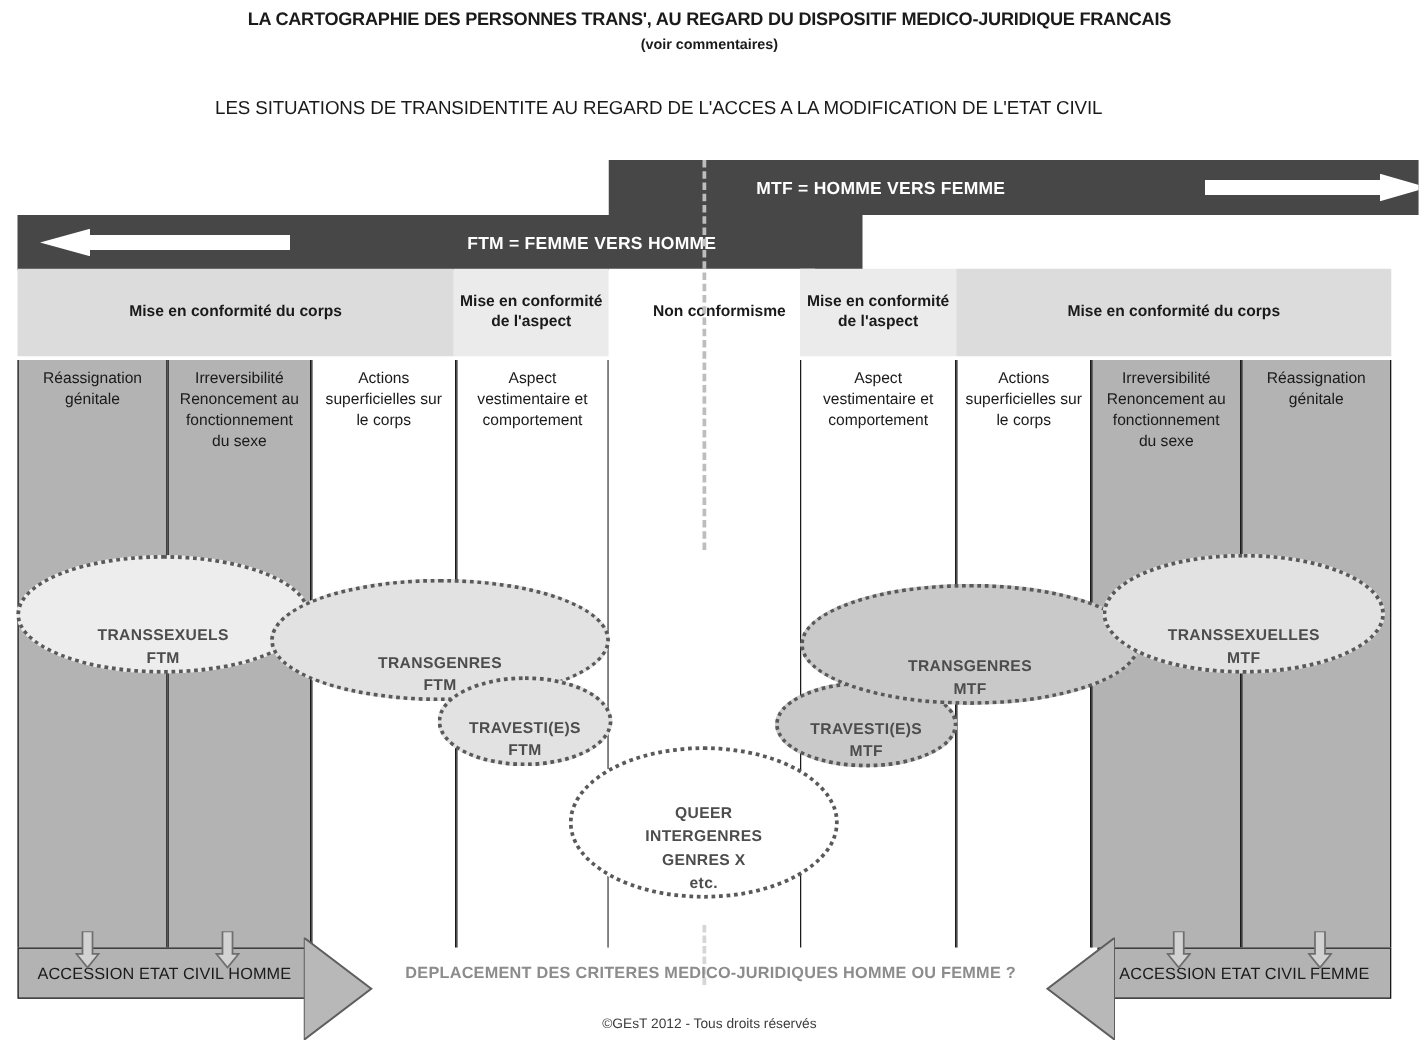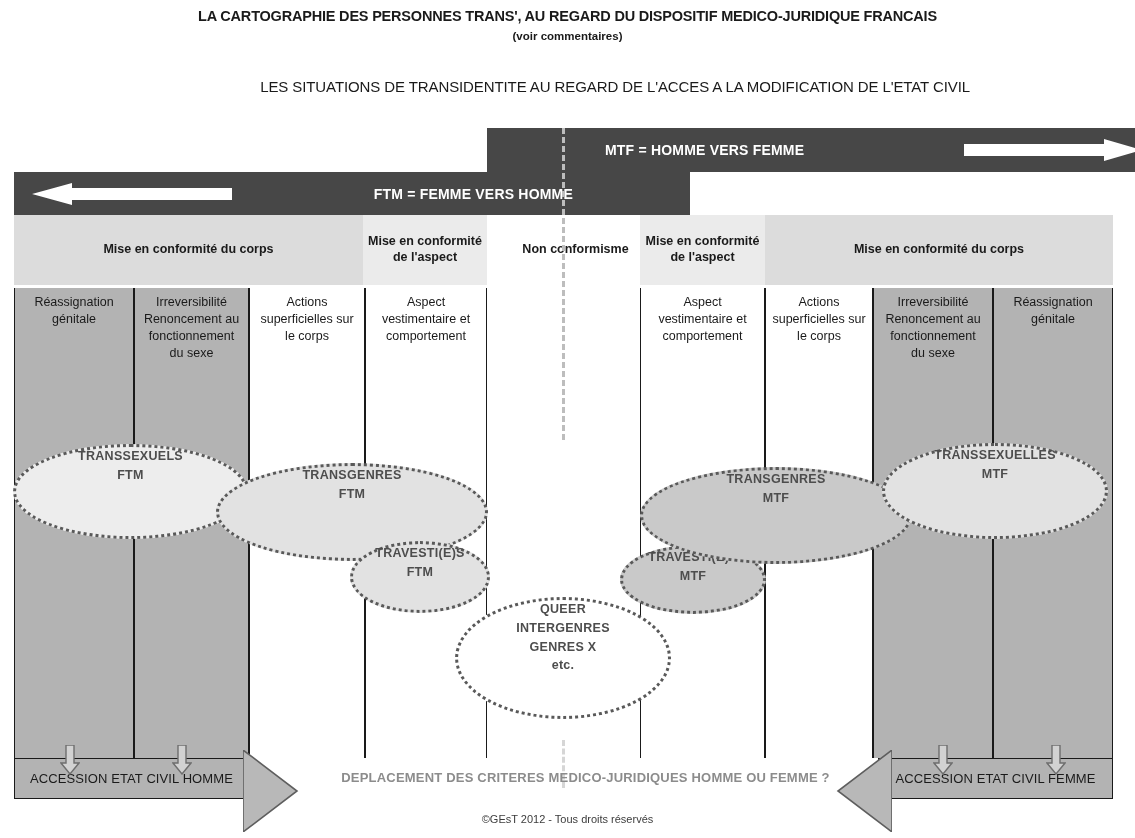--- a/index.html
+++ b/index.html
@@ -9,22 +9,22 @@
   
   .title-main{
     position:absolute;left:0;top:8px;width:1135px;text-align:center;
     font-size:14.5px;font-weight:bold;letter-spacing:-0.2px;color:#1a1a1a;
   }
   .title-sub{
     position:absolute;left:0;top:30px;width:1135px;text-align:center;
     font-size:11.5px;font-weight:bold;color:#1a1a1a;
   }
   .title-second{
-    position:absolute;left:0;top:78px;width:970px;text-align:right;
-    font-size:15px;font-weight:normal;letter-spacing:-0.1px;color:#1a1a1a;
+    position:absolute;left:0;top:78px;width:970px;text-align:center;
+    font-size:15px;font-weight:normal;letter-spacing:-0.1px;color:#1a1a1a;padding-left:42px;
   }
 
   
   .dirbar{position:absolute;background:#474747;padding-left:47px;}
   .dirbar .lbl{
     position:absolute;top:0;left:0;right:0;bottom:0;
     display:flex;align-items:center;justify-content:center;
     color:#ffffff;font-weight:bold;font-size:14px;letter-spacing:0.2px;
   }
   #mtf-bar{left:487px;top:128px;width:626px;height:44px;}
@@ -62,32 +62,32 @@
     font-size:13px;color:#1a1a1a;letter-spacing:0.1px;}
 
   
   #centerline-top{position:absolute;left:562px;top:128px;width:0;height:312px;
     border-left:3px dashed #bdbdbd;}
   #centerline-bot{position:absolute;left:562px;top:740px;width:0;height:48px;
     border-left:3px dashed #d6d6d6;}
 
   
   .ell{position:absolute;border-radius:50%;border:3.2px dotted #595959;
-    display:flex;align-items:flex-start;justify-content:center;text-align:center;
+    display:flex;align-items:flex-end;justify-content:center;text-align:center;
     font-weight:bold;font-size:12.5px;line-height:1.5;color:#4d4d4d;
     letter-spacing:0.3px;box-sizing:border-box;}
   .ell-light{background:#ededed;}
   .ell-mid{background:#e2e2e2;}
   .ell-dark{background:#c9c9c9;}
   .ell-white{background:#ffffff;color:#4d4d4d;}
 
   
   .downarrow{position:absolute;width:20px;height:30px;}
 
-  #deplacement{position:absolute;left:313px;top:770px;width:545px;text-align:center;
+  #deplacement{position:absolute;left:296px;top:770px;width:545px;text-align:center;
     font-size:13px;font-weight:bold;color:#8c8c8c;letter-spacing:0.2px;}
   #copyright{position:absolute;left:0;top:813px;width:1135px;text-align:center;
     font-size:11px;color:#3c3c3c;}
 </style>
 </head>
 <body>
 
 <div id="stage">
 
   <div class="title-main">LA CARTOGRAPHIE DES PERSONNES TRANS', AU REGARD DU DISPOSITIF MEDICO-JURIDIQUE FRANCAIS</div>

